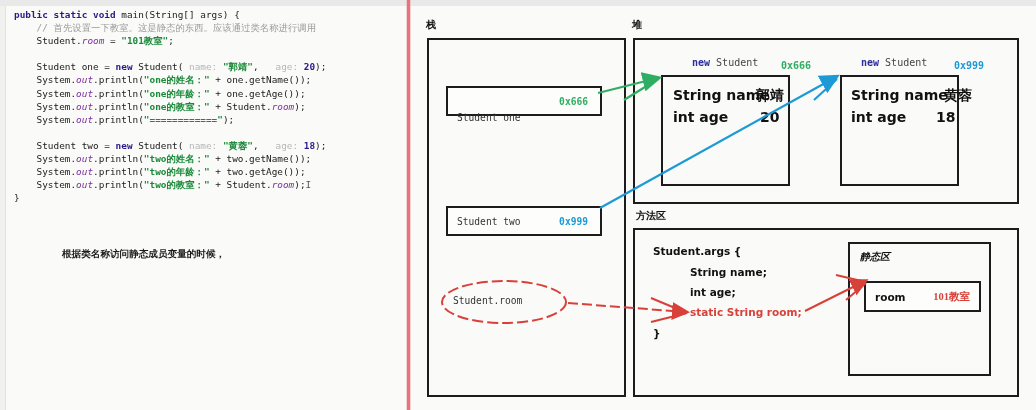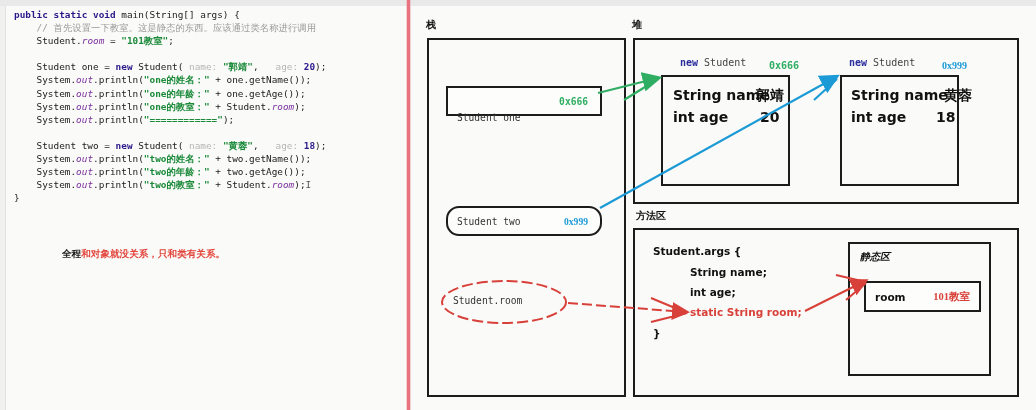--- a/index.html
+++ b/index.html
@@ -44,63 +44,63 @@
 
   
   .diagram{position:absolute;left:408px;top:0;width:628px;height:410px;}
   .dlabel{position:absolute;font-size:10px;font-weight:bold;color:#111;
           font-family:"DejaVu Sans","Liberation Sans",sans-serif;}
   .region{position:absolute;border:2.5px solid #1c1c1c;background:transparent;}
   .cell{position:absolute;border:2.5px solid #1c1c1c;background:#fdfdfb;
         display:flex;align-items:center;}
   .mono{font-family:"DejaVu Sans Mono","Liberation Mono",monospace;font-size:9.6px;}
   .green{color:#2fae63;text-align:right;}
-  .blue{color:#1c9ad6;font-family:Liberation Serif, serif;}
+  .blue{color:#1c9ad6;}
   .navy{color:#2b2f9e;font-weight:bold;}
   .greyish{color:#444;}
-  .objtitle{position:absolute;font-size:10px;}
+  .objtitle{position:absolute;font-size:10px;margin-left:12px;}
   .objbox{position:absolute;border:2.5px solid #1c1c1c;background:transparent;}
   .objrow{position:absolute;font-size:14px;font-weight:bold;color:#111;
           font-family:"DejaVu Sans","Liberation Sans",sans-serif;white-space:nowrap;}
   .mtext{position:absolute;font-size:10.5px;font-weight:bold;color:#111;
          font-family:"DejaVu Sans","Liberation Sans",sans-serif;white-space:nowrap;}
   .mtext.red{color:#d8413a;}
   svg.over{position:absolute;left:0;top:0;width:628px;height:410px;pointer-events:none;}
 </style>
 </head>
 <body>
 
 <div id="root">
 
   <div class="topstrip"></div>
   <div class="gutter"></div>
 
   <div class="code" id="code-pane"><span class="ln"><span class="kw">public </span><span class="kw">static </span><span class="kw">void </span><span class="plain">main(String[] args) {</span></span><span class="ln"><span class="plain">    </span><span class="cmt">// 首先设置一下教室。这是静态的东西。应该通过类名称进行调用</span></span><span class="ln"><span class="plain">    Student.</span><span class="fld">room</span><span class="plain"> = </span><span class="str">"101教室"</span><span class="plain">;</span></span><span class="ln">&nbsp;</span><span class="ln"><span class="plain">    Student one = </span><span class="kw">new</span><span class="plain"> Student( </span><span class="param">name: </span><span class="str">"郭靖"</span><span class="plain">,   </span><span class="param">age: </span><span class="num">20</span><span class="plain">);</span></span><span class="ln"><span class="plain">    System.</span><span class="fld">out</span><span class="plain">.println(</span><span class="str">"one的姓名："</span><span class="plain"> + one.getName());</span></span><span class="ln"><span class="plain">    System.</span><span class="fld">out</span><span class="plain">.println(</span><span class="str">"one的年龄："</span><span class="plain"> + one.getAge());</span></span><span class="ln"><span class="plain">    System.</span><span class="fld">out</span><span class="plain">.println(</span><span class="str">"one的教室："</span><span class="plain"> + Student.</span><span class="fld">room</span><span class="plain">);</span></span><span class="ln"><span class="plain">    System.</span><span class="fld">out</span><span class="plain">.println(</span><span class="str">"============"</span><span class="plain">);</span></span><span class="ln">&nbsp;</span><span class="ln"><span class="plain">    Student two = </span><span class="kw">new</span><span class="plain"> Student( </span><span class="param">name: </span><span class="str">"黄蓉"</span><span class="plain">,   </span><span class="param">age: </span><span class="num">18</span><span class="plain">);</span></span><span class="ln"><span class="plain">    System.</span><span class="fld">out</span><span class="plain">.println(</span><span class="str">"two的姓名："</span><span class="plain"> + two.getName());</span></span><span class="ln"><span class="plain">    System.</span><span class="fld">out</span><span class="plain">.println(</span><span class="str">"two的年龄："</span><span class="plain"> + two.getAge());</span></span><span class="ln"><span class="plain">    System.</span><span class="fld">out</span><span class="plain">.println(</span><span class="str">"two的教室："</span><span class="plain"> + Student.</span><span class="fld">room</span><span class="plain">);</span><span class="cursor">I</span></span><span class="ln"><span class="plain">}</span></span></div>
 
   <div class="note">
-    <div><span>全程</span><span class="red">和对象就没关系，只和类有关系。</span></div>
+    <div>根据类名称访问静态成员变量的时候，</div>
   </div>
 
   <div class="divider"></div>
 
   <div class="diagram">
 
     <div class="dlabel" style="left:18px;top:18px;">栈</div>
     <div class="dlabel" style="left:224px;top:18px;">堆</div>
     <div class="dlabel" style="left:228px;top:209px;">方法区</div>
 
     <div class="region" style="left:19px;top:38px;width:195px;height:355px;"></div>
     <div class="region" style="left:225px;top:38px;width:382px;height:162px;"></div>
     <div class="region" style="left:225px;top:228px;width:382px;height:165px;"></div>
 
     <div class="cell" style="left:38px;top:86px;width:152px;height:26px;">
       <span class="mono" style="margin-left:9px;color:#333;margin-top:32px;">Student one</span>
       <span class="mono green" style="position:absolute;right:12px;font-weight:bold;">0x666</span>
     </div>
-    <div class="cell" style="left:38px;top:206px;width:152px;height:26px;border-radius:13px;">
+    <div class="cell" style="left:38px;top:206px;width:152px;height:26px;">
       <span class="mono" style="margin-left:9px;color:#333;">Student two</span>
       <span class="mono blue" style="position:absolute;right:12px;font-weight:bold;">0x999</span>
     </div>
 
     <div class="objtitle mono" style="left:272px;top:57px;">
       <span class="navy">new</span>
       <span class="greyish">Student</span>
     </div>
     <div class="mono green objtitle" style="left:361px;top:60px;font-weight:bold;">0x666</div>
     <div class="objbox" style="left:253px;top:75px;width:125px;height:107px;"></div>

